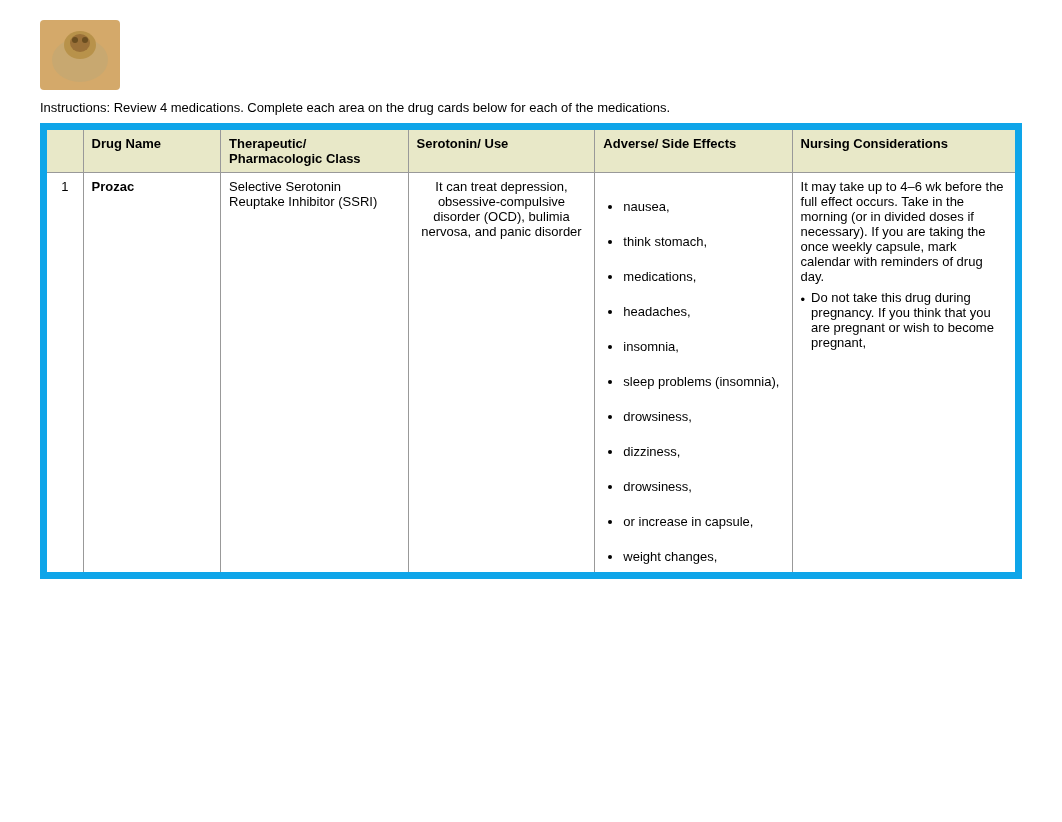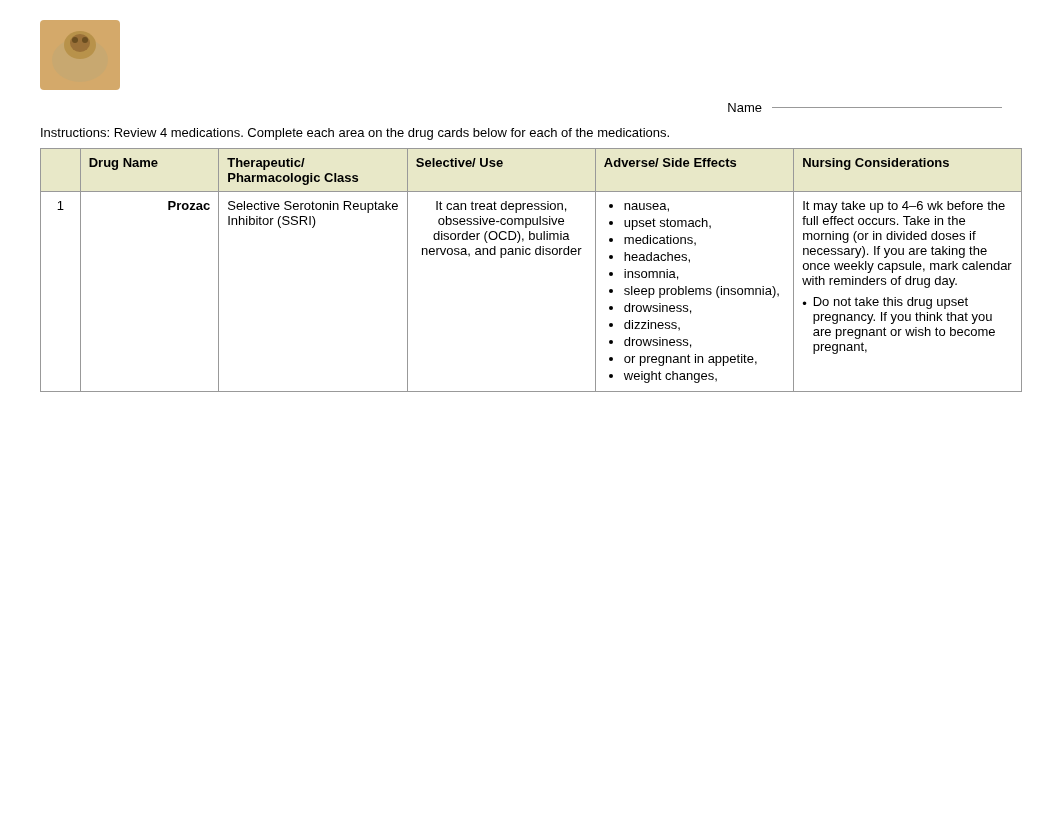--- a/index.html
+++ b/index.html
@@ -70,21 +70,21 @@
     }
 
     .instructions {
       margin-bottom: 8px;
       font-size: 13px;
     }
 
     .drug-table {
       width: 100%;
       border-collapse: collapse;
-      border: 1px solid #0ea5e9;
+      border: 7px solid #0ea5e9;
       padding-left: 20px;
     }
 
     .drug-table th {
       background-color: #e8e8c8;
       border: 1px solid #999;
       padding: 6px 8px;
       text-align: left;
       font-weight: bold;
       font-size: 13px;
@@ -99,21 +99,20 @@
     }
 
     .num-cell {
       width: 40px;
       text-align: center;
     }
 
     .drug-name-cell {
       width: 140px;
       font-weight: bold;
-      text-align: right;
     }
 
     .class-cell {
       width: 190px;
     }
 
     .indication-cell {
       width: 190px;
       text-align: center;
     }
@@ -126,20 +125,21 @@
       width: 230px;
     }
 
     .adverse-list {
       list-style: disc;
       padding-left: 20px;
     }
 
     .adverse-list li {
       margin-bottom: 2px;
+      margin-top: 20px;
     }
 
     .nursing-bullet {
       display: flex;
       align-items: flex-start;
       margin-top: 6px;
     }
 
     .nursing-bullet-dot {
       margin-right: 6px;
@@ -157,63 +157,59 @@
         <ellipse cx="35" cy="35" rx="28" ry="22" fill="#c8a870"></ellipse>
         <ellipse cx="35" cy="20" rx="16" ry="14" fill="#b8924a"></ellipse>
         <ellipse cx="35" cy="18" rx="10" ry="9" fill="#9a7038"></ellipse>
         <circle cx="30" cy="15" r="3" fill="#6b4e20"></circle>
         <circle cx="40" cy="15" r="3" fill="#6b4e20"></circle>
       </svg>
     </div>
   </div>
 
 
-  <div class="name-row">
-    <span class="name-label">Name</span>
-    <div class="name-line"></div>
-  </div>
 
   <p class="instructions">Instructions: Review 4 medications.  Complete each area on the drug cards below for each of the medications.</p>
 
   <table class="drug-table">
     <thead>
       <tr>
         <th class="num-cell"></th>
         <th class="drug-name-cell">Drug Name</th>
         <th class="class-cell">Therapeutic/ Pharmacologic Class</th>
-        <th class="indication-cell">Selective/ Use</th>
+        <th class="indication-cell">Serotonin/ Use</th>
         <th class="adverse-cell">Adverse/ Side Effects</th>
         <th class="nursing-cell">Nursing Considerations</th>
       </tr>
     </thead>
     <tbody id="table-body">
     <tr>
           <td class="num-cell">1</td>
           <td class="drug-name-cell">Prozac</td>
           <td class="class-cell">Selective Serotonin Reuptake Inhibitor (SSRI)</td>
           <td class="indication-cell">It can treat depression, obsessive-compulsive disorder (OCD), bulimia nervosa, and panic disorder</td>
           <td class="adverse-cell">
             <ul class="adverse-list">
               <li>nausea,</li>
-              <li>upset stomach,</li>
+              <li>think stomach,</li>
               <li>medications,</li>
               <li>headaches,</li>
               <li>insomnia,</li>
               <li>sleep problems (insomnia),</li>
               <li>drowsiness,</li>
               <li>dizziness,</li>
               <li>drowsiness,</li>
-              <li>or pregnant in appetite,</li>
+              <li>or increase in capsule,</li>
               <li>weight changes,</li>
             </ul>
           </td>
           <td class="nursing-cell">
             <div class="nursing-text">It may take up to 4–6 wk before the full effect occurs. Take in the morning (or in divided doses if necessary). If you are taking the once weekly capsule, mark calendar with reminders of drug day.</div>
             <div class="nursing-bullet">
               <span class="nursing-bullet-dot">•</span>
-              <span>Do not take this drug upset pregnancy. If you think that you are pregnant or wish to become pregnant,</span>
+              <span>Do not take this drug during pregnancy. If you think that you are pregnant or wish to become pregnant,</span>
             </div>
           </td>
         </tr>
       </tbody>
   </table>
 
 </div>
 
 </body></html>

